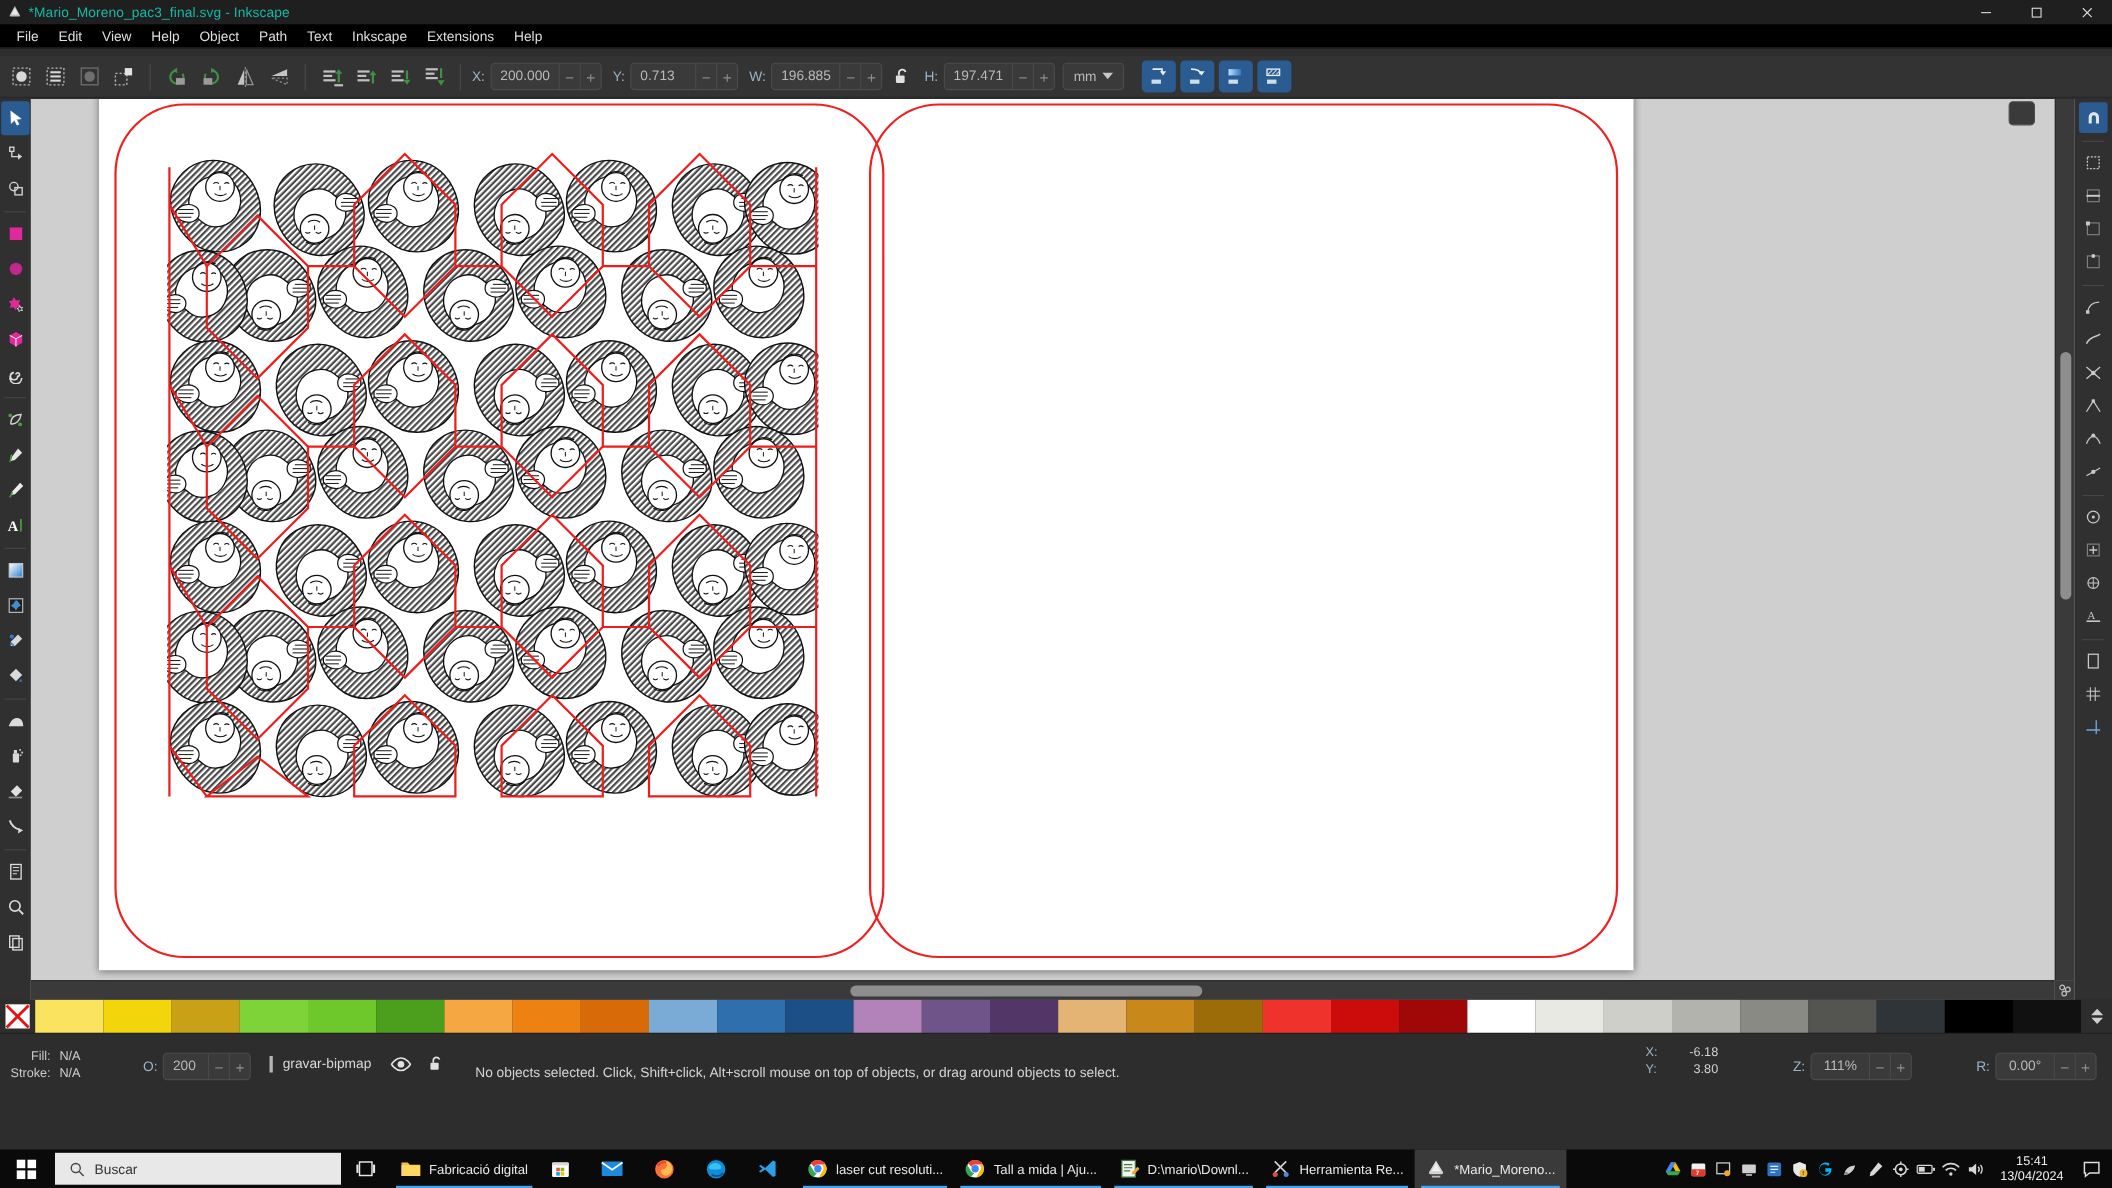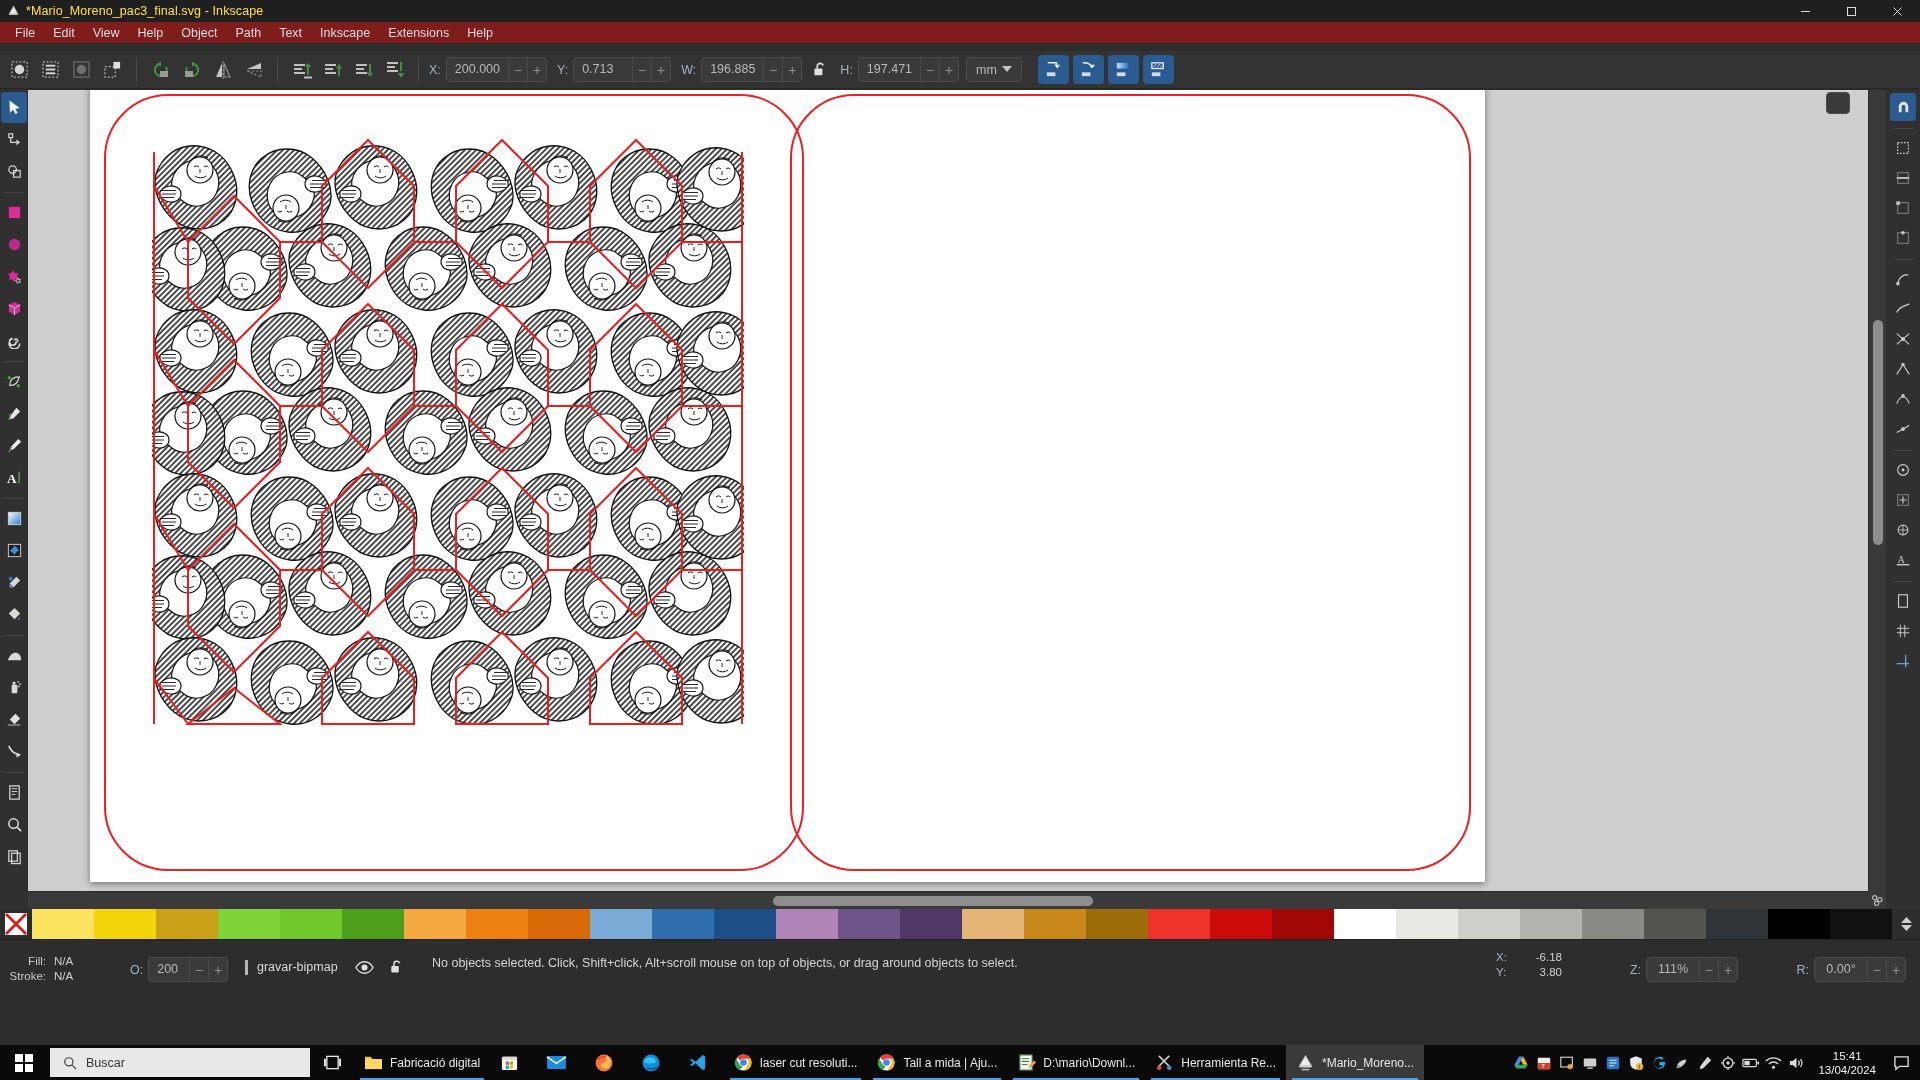--- a/index.html
+++ b/index.html
@@ -15,32 +15,32 @@
 
   
   .titlebar{
     position:absolute; left:0; top:0; width:1920px; height:22px;
     background:#1f1f1f; display:flex; align-items:center;
   }
   .titlebar .tb-icon{
     width:26px; height:22px; display:flex; align-items:center; justify-content:center;
   }
   .titlebar .tb-title{
-    font-size:12.5px; color:#fde047; letter-spacing:.1px; white-space:nowrap;
+    font-size:12.5px; color:#14b8a6; letter-spacing:.1px; white-space:nowrap;
   }
   .win-btns{ margin-left:auto; display:flex; height:22px; }
   .win-btn{
     width:46px; height:22px; display:flex; align-items:center; justify-content:center;
     color:#dcdcdc; font-size:11px;
   }
 
   
   .menubar{
     position:absolute; left:0; top:22px; width:1920px; height:22px;
-    background:#7f1d1d; display:flex; align-items:center; padding-left:6px;
+    background:#000000; display:flex; align-items:center; padding-left:6px;
     border-bottom:1px solid #262626;
   }
   .menu-item{
     padding:2px 9px; font-size:12.5px; color:#dedede; line-height:18px; cursor:default;
   }
   .toolbar{
     position:absolute; left:0; top:51px; width:1920px; height:38px;
     background:#333333; display:flex; align-items:center; padding-left:4px;
     border-bottom:1px solid #272727;
   }
@@ -187,21 +187,21 @@
   }
   .op-label{ color:#9bb4c9; font-size:12.5px; }
 
   .layer-box{
     position:absolute; left:245px; top:19px; display:flex; align-items:center; gap:9px;
   }
   .layer-bar{ width:3px; height:15px; background:#b5b5b5; }
   .layer-name{ font-size:12.5px; color:#d8d8d8; }
 
   .statusmsg{
-    position:absolute; left:432px; top:16px; font-size:12.5px; color:#d4d4d4;
+    position:absolute; left:432px; top:28px; font-size:12.5px; color:#d4d4d4;
     white-space:nowrap;
   }
 
   .coord-box{
     position:absolute; right:358px; top:10px; font-size:11.5px; line-height:15px;
   }
   .coord-line{ display:flex; }
   .coord-k{ width:18px; color:#9bb4c9; }
   .coord-v{ width:48px; text-align:right; color:#d0d0d0; }
 

